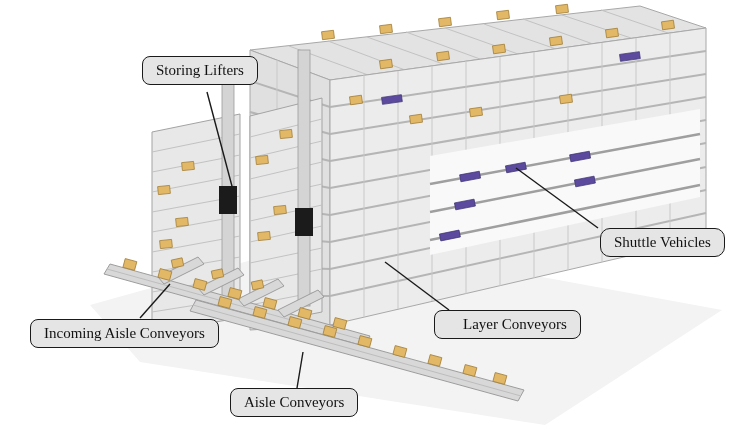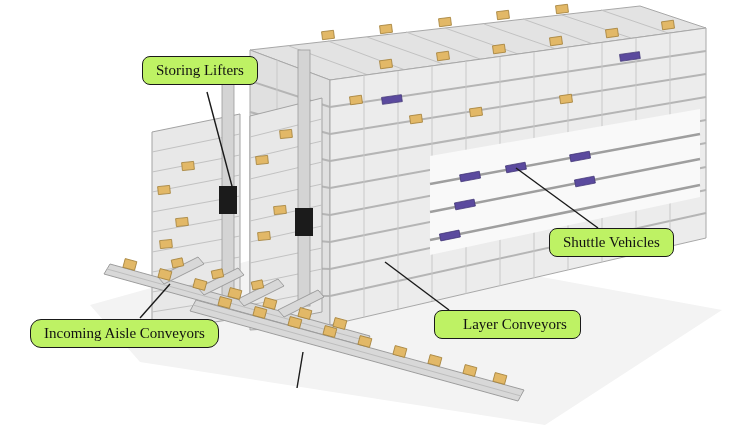--- a/index.html
+++ b/index.html
@@ -24,21 +24,21 @@
   .rail     { stroke:#9f9f9f; stroke-width:2.5; }
   .belt     { fill:#d8d8d8; stroke:#9d9d9d; stroke-width:1; }
   .beltline { stroke:#bdbdbd; stroke-width:1; }
   .box      { fill:var(--c-box,#e2b867); stroke:#a5823b; stroke-width:0.8; }
   .shuttle  { fill:var(--c-shuttle,#5b4a9e); stroke:#3e3273; stroke-width:0.7; }
   .lifter   { fill:var(--c-lifter,#1b1b1b); }
   .leader   { stroke:var(--c-line,#1a1a1a); stroke-width:1.4; fill:none; }
 
   .label {
     position:absolute;
-    background:#bef264;
+    background:#e5e5e5;
     border:1.6px solid var(--c-line,#1a1a1a);
     border-radius:8px;
     padding:5px 13px;
     font-size:15px;
     color:#111111;
     white-space:nowrap;
     text-align:center;
   }
 </style>
 </head>
@@ -208,20 +208,21 @@
       <line class="leader" x1="207" y1="92" x2="233" y2="190"></line>
       <line class="leader" x1="598" y1="228" x2="516" y2="168"></line>
       <line class="leader" x1="449" y1="310" x2="385" y2="262"></line>
       <line class="leader" x1="140" y1="318" x2="170" y2="284"></line>
       <line class="leader" x1="297" y1="388" x2="303" y2="352"></line>
     </g>
   </svg>
 
   <div class="label" style="left:142px; top:56px;">Storing Lifters</div>
 
-  <div class="label" style="left:549px; top:228px;">Shuttle Vehicles</div>
-
-  <div class="label" style="left:30px; top:319px;border-radius:11px;">Incoming Aisle Conveyors</div>
+  <div class="label" style="left:600px; top:228px;border-radius:10px;">Shuttle Vehicles</div>
+
+  <div class="label" style="left:30px; top:319px;">Incoming Aisle Conveyors</div>
 
   <div class="label" style="left:434px; top:310px;padding-left:28px;">Layer Conveyors</div>
 
+  <div class="label" style="left:230px; top:388px;">Aisle Conveyors</div>
 
 </div>
 
 </body></html>

